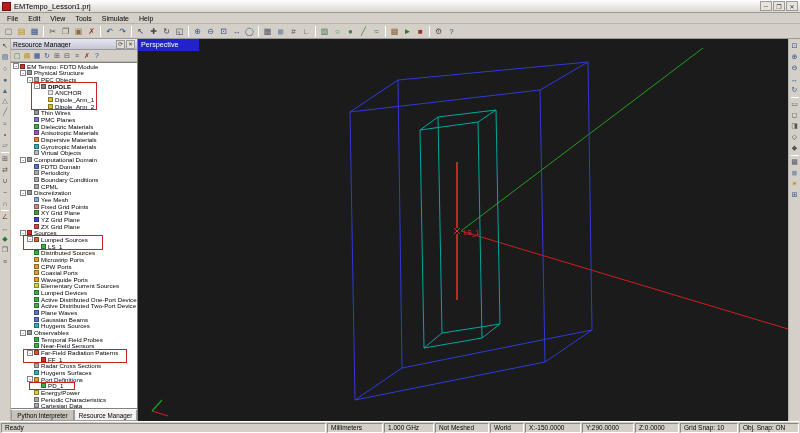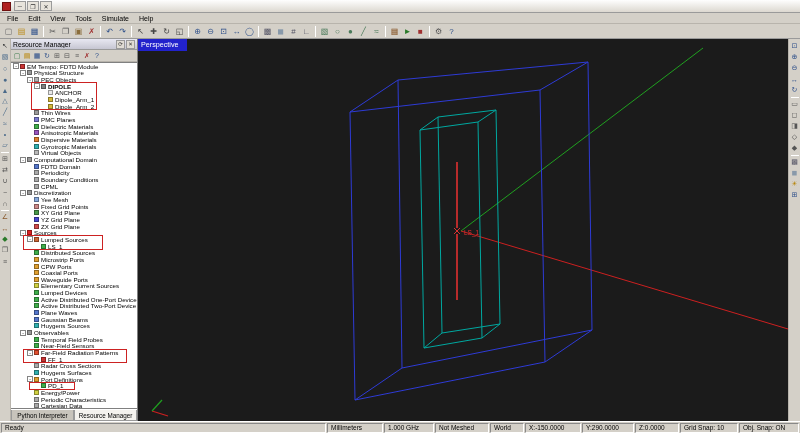--- a/index.html
+++ b/index.html
@@ -30,31 +30,32 @@
 .trow{height:6.67px;display:flex;align-items:center;white-space:nowrap;overflow:hidden}
 .exp{width:6px;height:6px;min-width:6px;border:1px solid #848484;background:#fff;font-size:5px;line-height:4px;text-align:center;margin-right:1px;color:#333}
 .expspace{width:7px;min-width:7px}
 .nicon{width:5px;height:5px;min-width:5px;margin-right:2px;border:1px solid rgba(0,0,0,.35)}
 .nlabel{font-size:6.2px}
 .hbox{position:absolute;border:1px solid #cc2222;pointer-events:none}
 .ptabs{height:12px;display:flex;border-top:1px solid #fff}
 .ptab{flex:1;font-size:6.3px;display:flex;align-items:center;justify-content:center;border:1px solid #9a9a9a;background:#c8c4bc;border-top:0;white-space:nowrap;overflow:hidden}
 .ptab.active{background:#f4f2ee}
 .viewport{flex:1;position:relative;background:#1b1b1b;overflow:hidden}
-.vlabel{position:absolute;top:0;left:0;font-size:7.2px;color:#fff;padding:1px 8px 2px 3px;z-index:2}
+.vlabel{position:absolute;top:0;left:0;font-size:7.2px;color:#fff;padding:1px 20px 2px 3px;z-index:2}
 .viewport svg{position:absolute;inset:0;width:100%;height:100%}
 .statusbar{height:12px;display:flex;align-items:center;background:#d4d0c8;border-top:1px solid #fff;padding:0 1px;gap:1px}
 .sseg{height:10px;border:1px solid;border-color:#888 #fff #fff #888;font-size:6.5px;display:flex;align-items:center;padding:0 3px;white-space:nowrap;overflow:hidden}
 .sseg.ready{flex:1}
 </style>
 </head>
 <body>
 
 <div class="titlebar">
   <span class="appicon"></span>
+  <span class="title">EMTempo_Lesson1.prj</span>
   <span class="winbtns">
       <span class="wbtn" style="color: rgb(51, 51, 51);">─</span>
       <span class="wbtn" style="color: rgb(51, 51, 51);">❐</span>
       <span class="wbtn" style="color: rgb(51, 51, 51);">✕</span>
     </span>
 </div>
 
 <div class="menubar">
     <span class="mitem">File</span>
     <span class="mitem">Edit</span>

